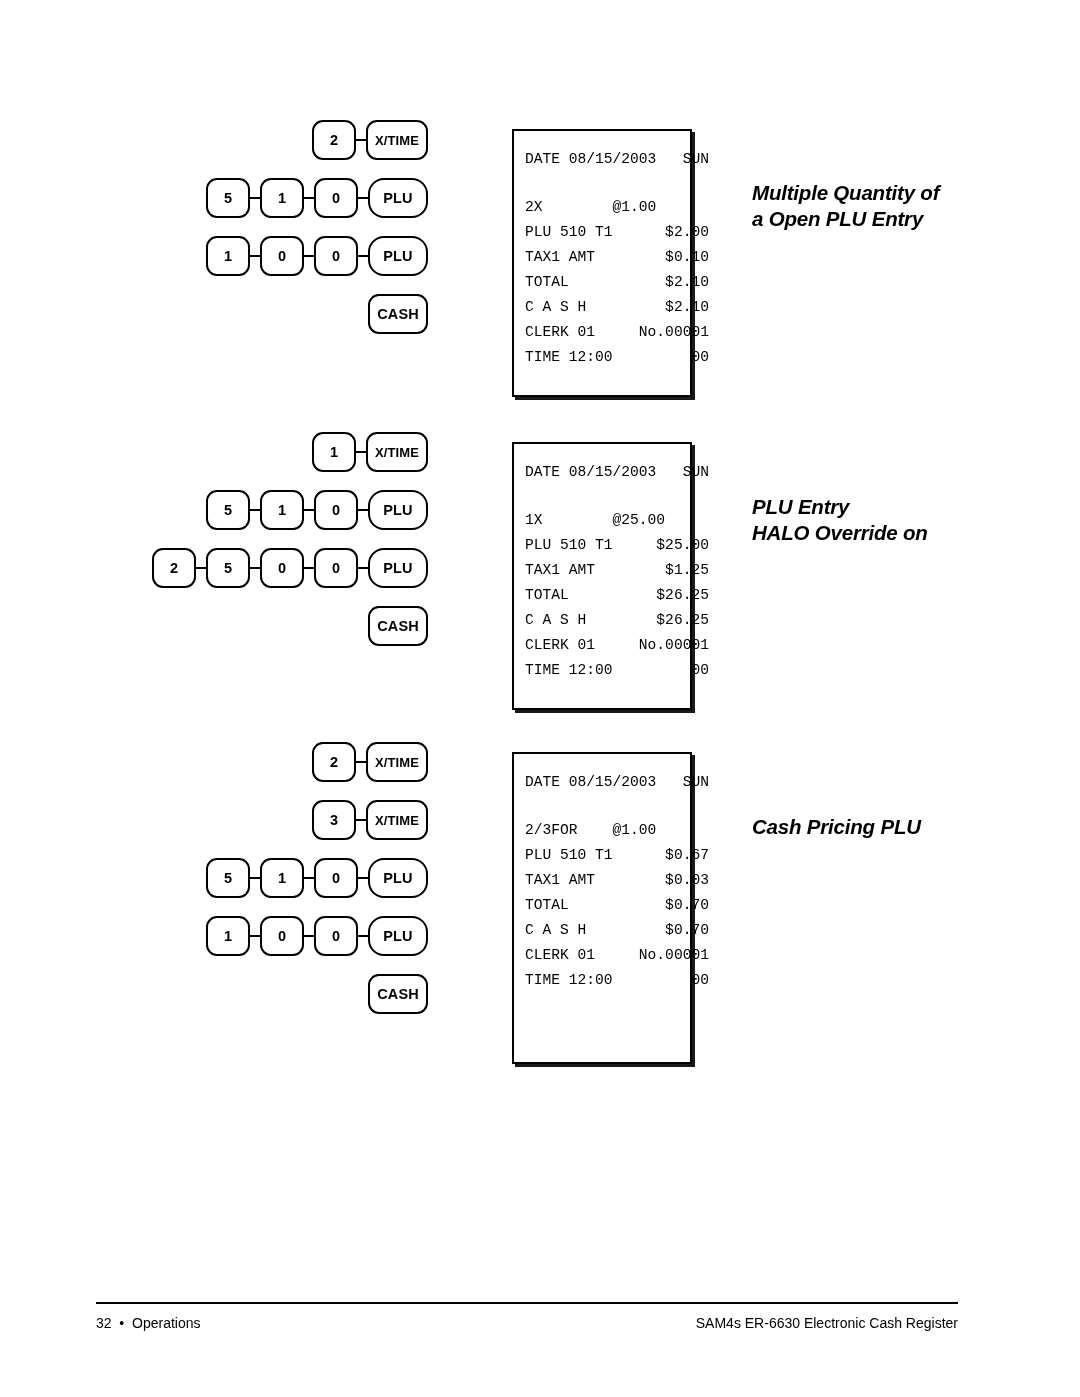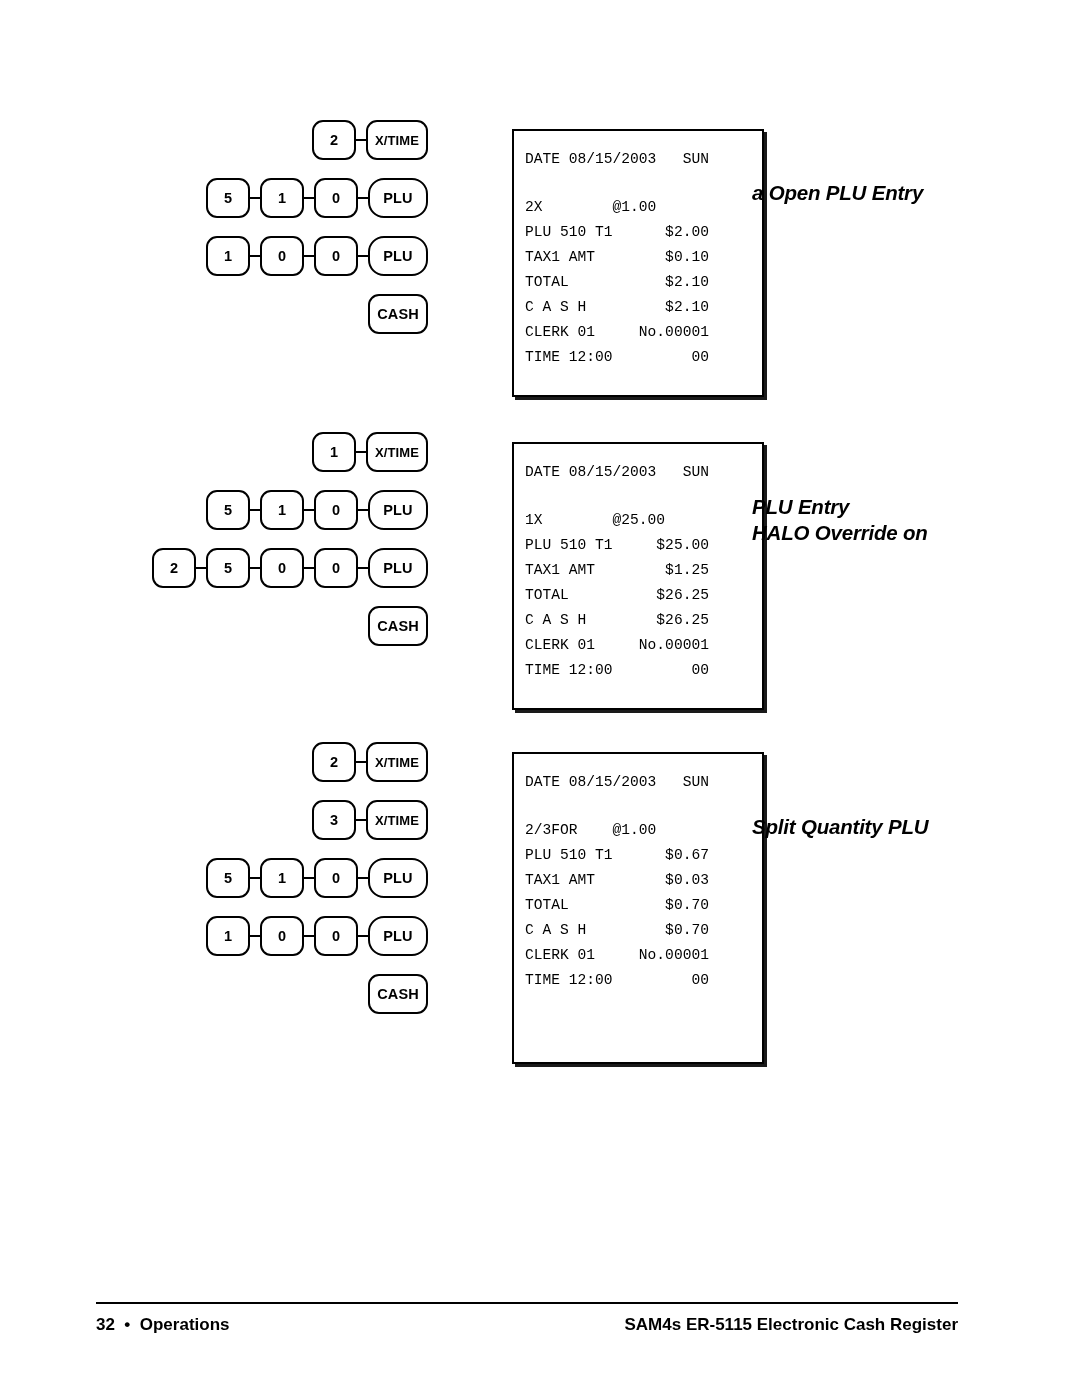--- a/index.html
+++ b/index.html
@@ -73,21 +73,21 @@
     height: 2.6px;
     background: #000;
     flex: none;
   }
 
   
   .receipt {
     position: absolute;
     box-sizing: border-box;
     left: 512px;
-    width: 252px;
+    width: 180px;
     border: 2.6px solid #000;
     background: #fff;
     padding: 16px 0 0 0;
     box-shadow: 3px 3px 0 0 #1a1a1a;
   }
   .r1 { top: 9px;  height: 268px; }
   .r2 { top: 10px; height: 268px; }
   .r3 { top: 10px; height: 312px; }
 
   .rline {
@@ -128,22 +128,22 @@
     background: #000;
   }
   .footer {
     position: absolute;
     left: 96px;
     top: 1315px;
     width: 862px;
     display: flex;
     justify-content: space-between;
     align-items: center;
-    font-size: 17px;
-    font-weight: bold;
+    font-size: 14px;
+    font-weight: normal;
     letter-spacing: 0px;
   }
   .footer-left { white-space: pre; }
   .footer-right { white-space: pre; }
 </style>
 </head>
 <body>
 
 <div class="page">
 
@@ -184,20 +184,21 @@
       <span class="rline">2X        @1.00</span>
       <span class="rline">PLU 510 T1      $2.00</span>
       <span class="rline">TAX1 AMT        $0.10</span>
       <span class="rline">TOTAL           $2.10</span>
       <span class="rline bold">C A S H         $2.10</span>
       <span class="rline">CLERK 01     No.00001</span>
       <span class="rline">TIME 12:00         00</span>
     </div>
 
     <div class="heading h1">
+      <div>Multiple Quantity of</div>
       <div>a Open PLU Entry</div>
     </div>
   </div>
 
   <div class="example ex2">
 
     <div class="keys">
       <div class="key-row">
         <div class="key">1</div>
         <div class="connector"></div>
@@ -288,23 +289,23 @@
       <span class="rline">2/3FOR    @1.00</span>
       <span class="rline">PLU 510 T1      $0.67</span>
       <span class="rline">TAX1 AMT        $0.03</span>
       <span class="rline">TOTAL           $0.70</span>
       <span class="rline bold">C A S H         $0.70</span>
       <span class="rline">CLERK 01     No.00001</span>
       <span class="rline">TIME 12:00         00</span>
     </div>
 
     <div class="heading h3">
-      <div>Split Quantity PLU</div>
+      <div>Cash Pricing PLU</div>
     </div>
   </div>
 
   <div class="footer-rule"></div>
   <div class="footer">
     <div class="footer-left">32  •  Operations</div>
-    <div class="footer-right">SAM4s ER-5115 Electronic Cash Register</div>
+    <div class="footer-right">SAM4s ER-6630 Electronic Cash Register</div>
   </div>
 
 </div>
 
 </body></html>

